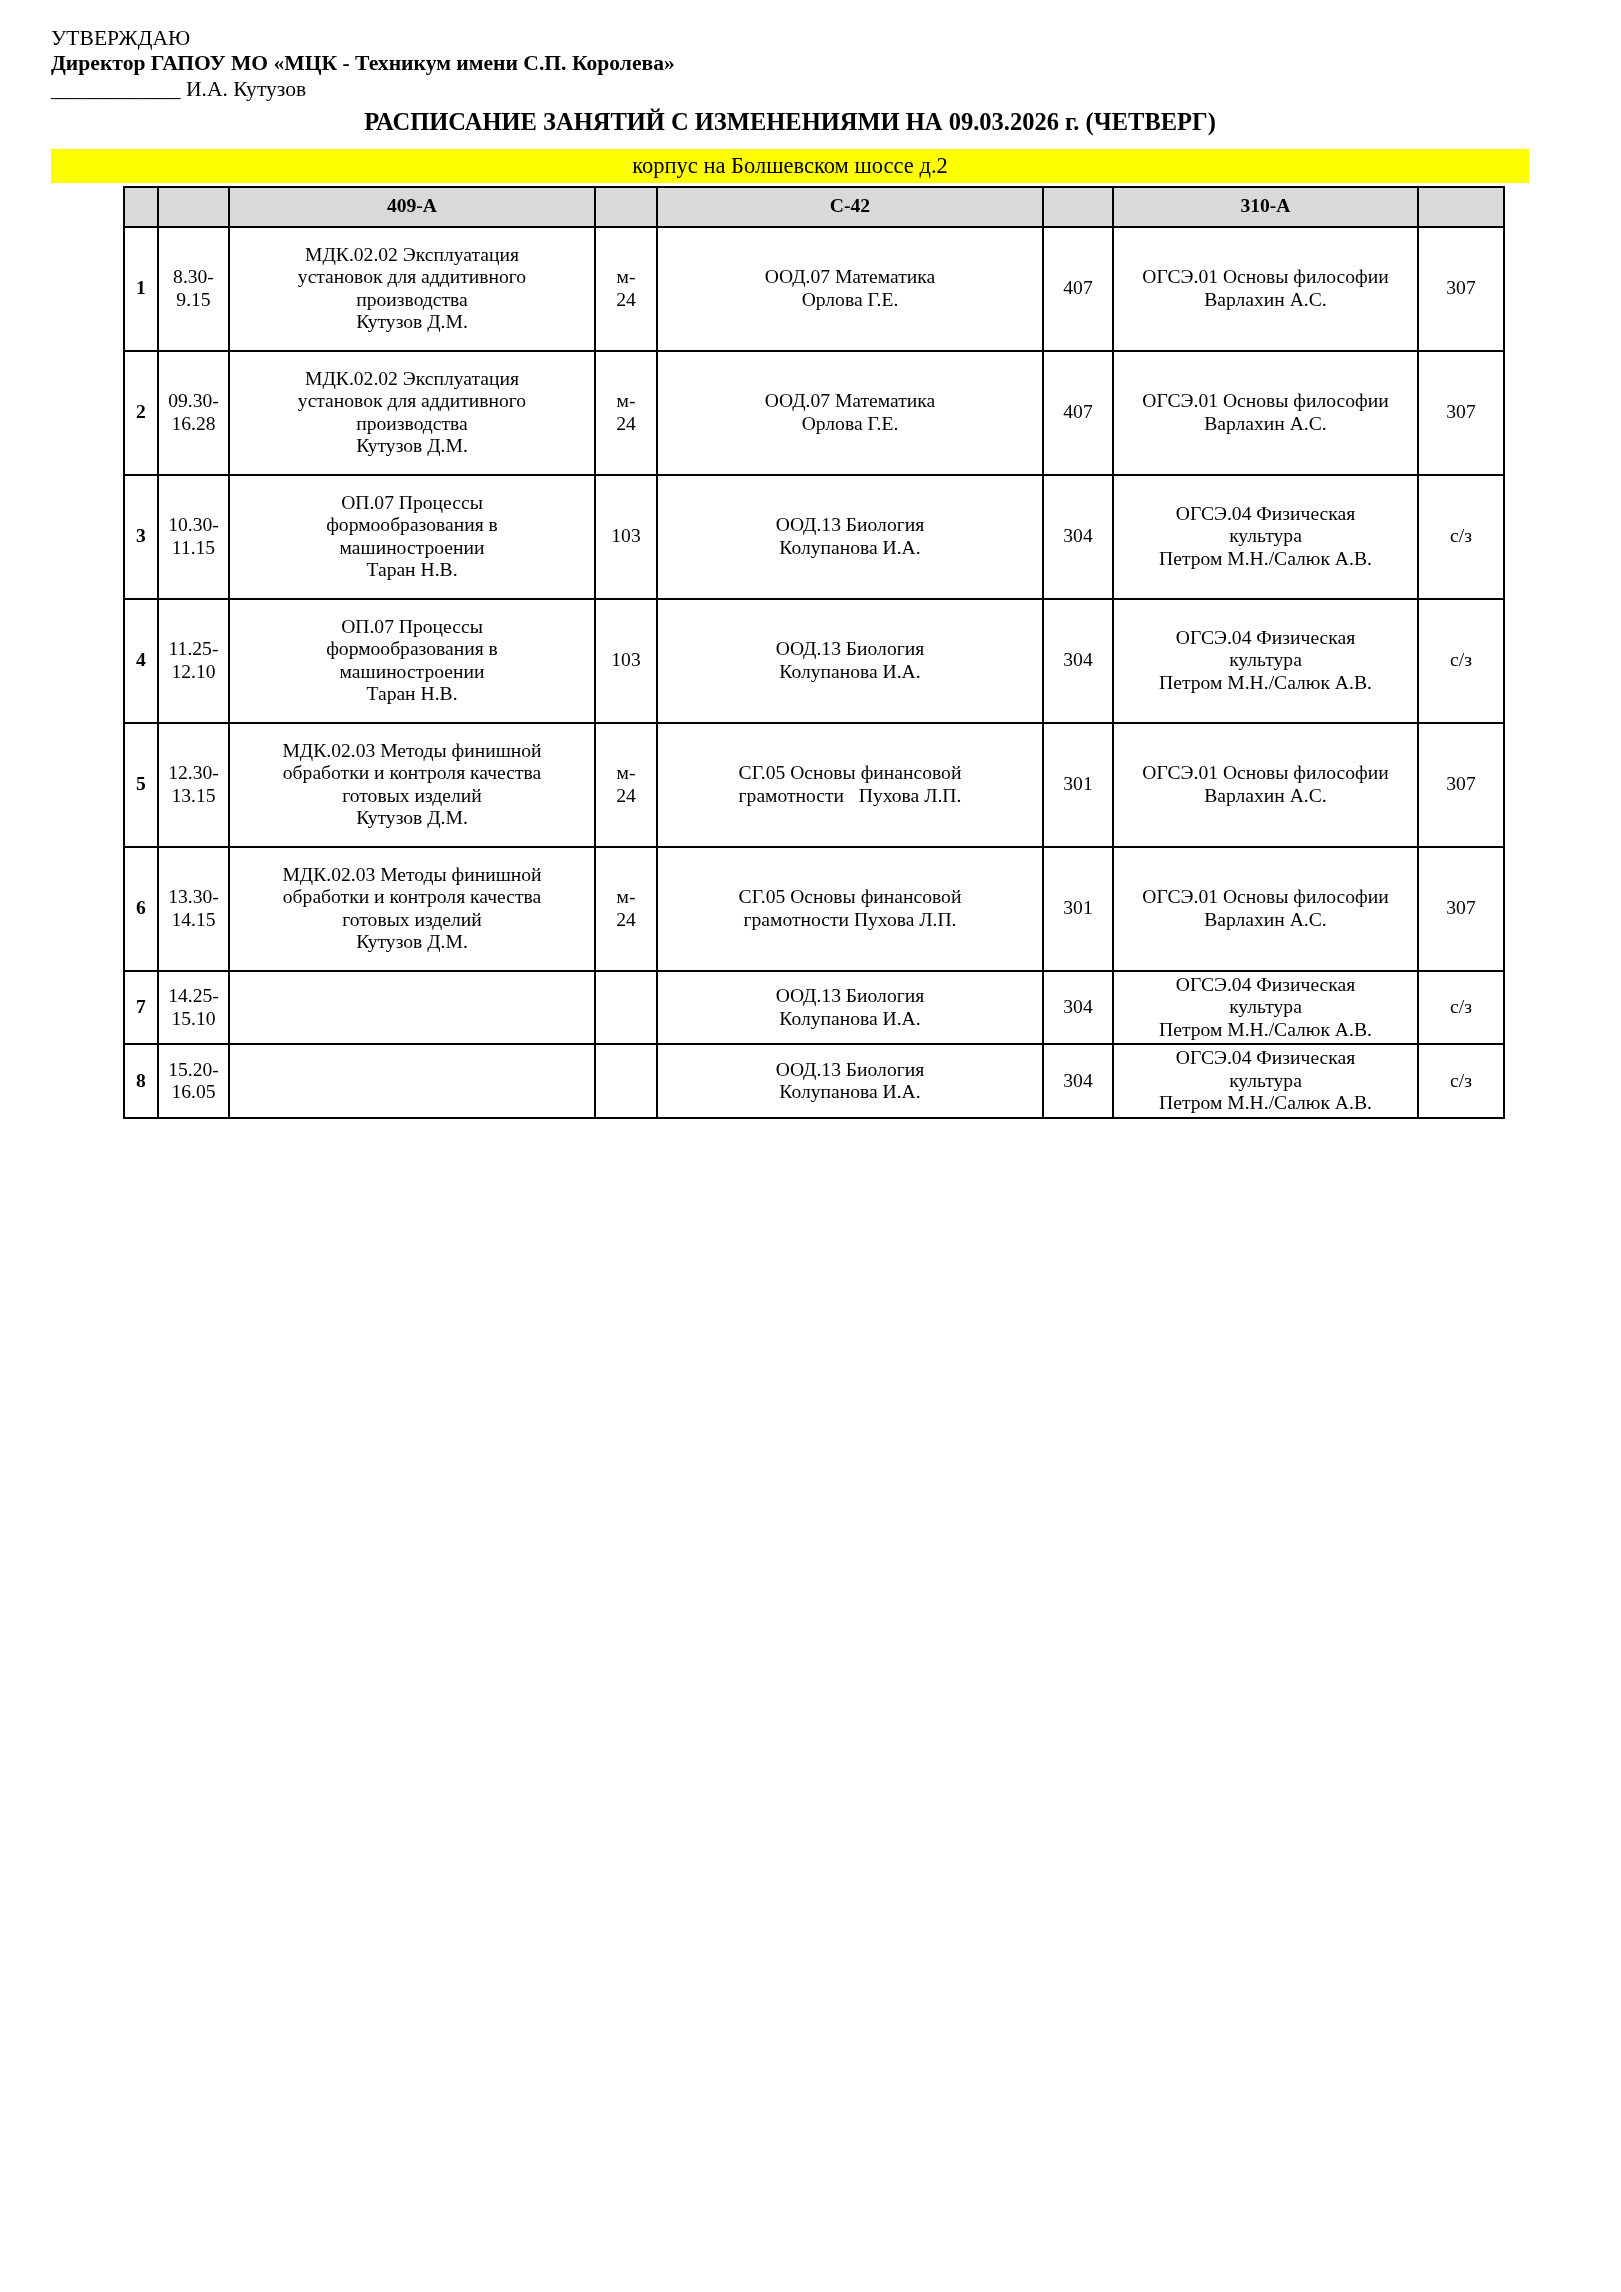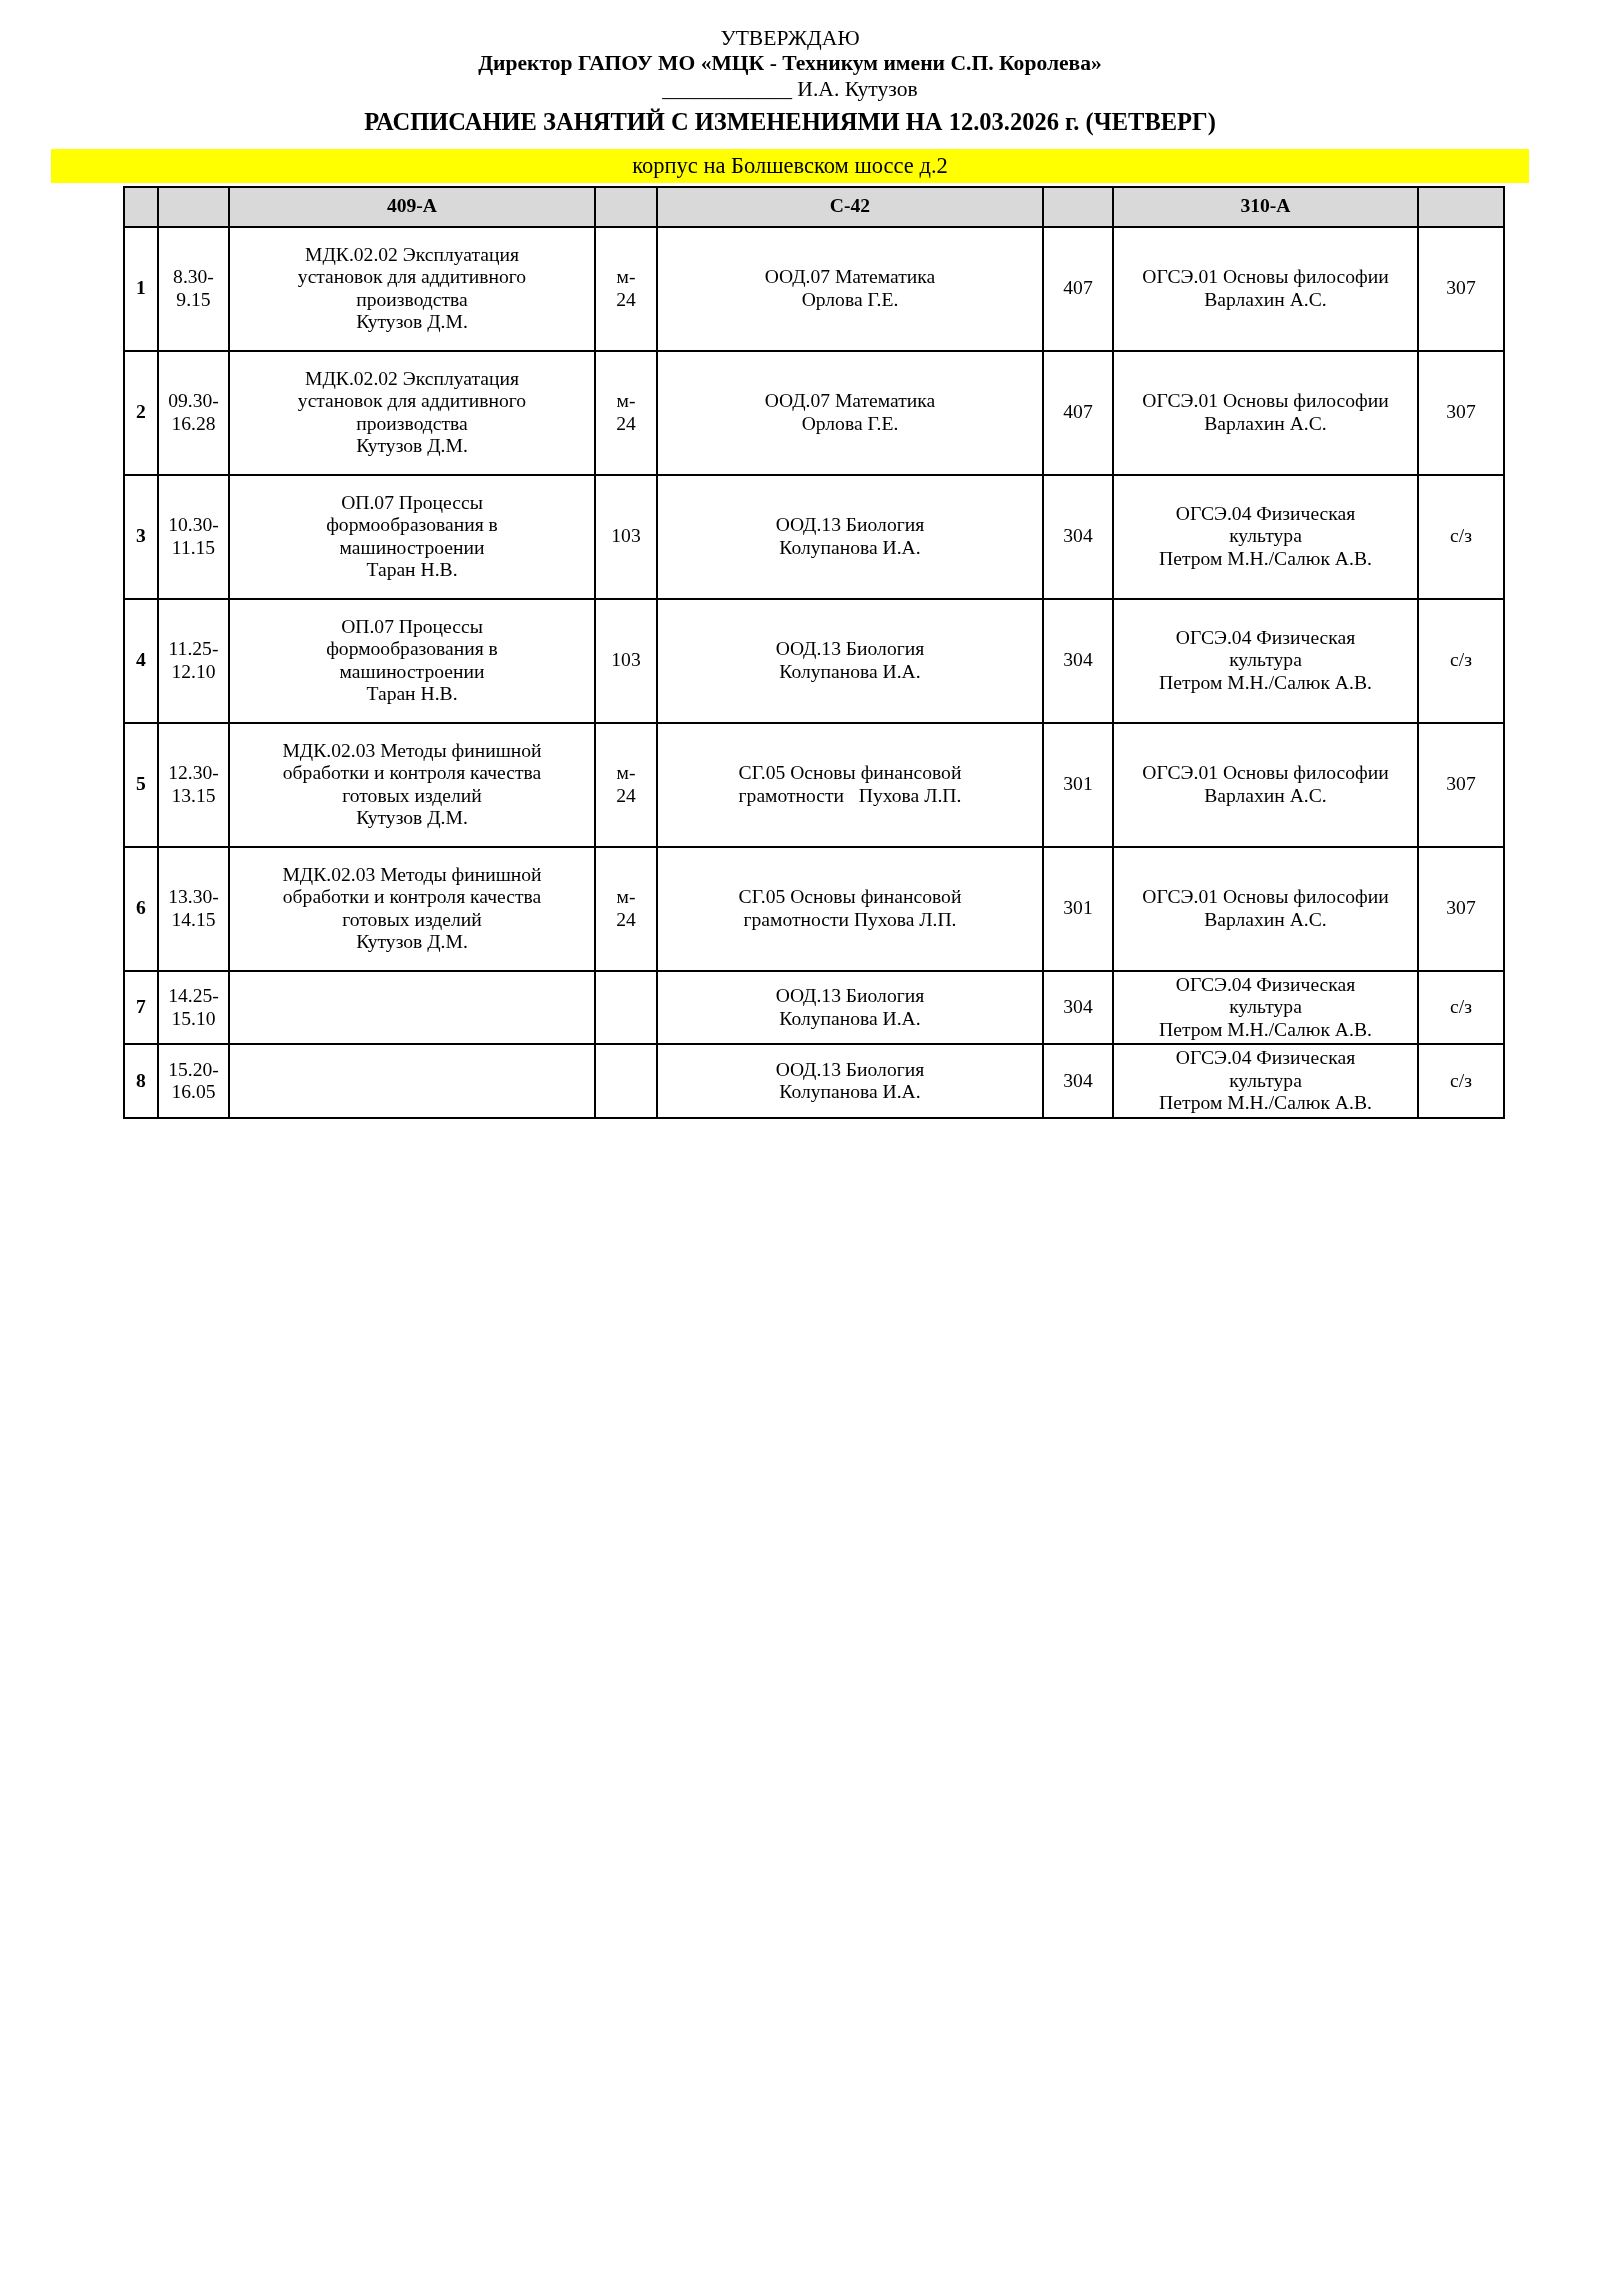--- a/index.html
+++ b/index.html
@@ -17,21 +17,21 @@
     min-height: 2293px;
     font-family: "Liberation Serif", "DejaVu Serif", serif;
     color: #000;
   }
   .page {
     padding-top: 25.5px;
   }
   .approval {
     width: 1478px;
     margin-left: 51px;
-    text-align: center;
+    text-align: left;
     font-size: 21.6px;
     line-height: 1.2;
   }
   .approval .director {
     font-weight: bold;
   }
   .doc-title {
     width: 1478px;
     margin-left: 51px;
     margin-top: 5.9px;
@@ -85,21 +85,21 @@
 <body>
 
 <div class="page">
 
   <div class="approval">
     <div>УТВЕРЖДАЮ</div>
     <div class="director">Директор ГАПОУ МО «МЦК - Техникум имени С.П. Королева»</div>
     <div>____________ И.А. Кутузов</div>
   </div>
 
-  <div class="doc-title">РАСПИСАНИЕ ЗАНЯТИЙ С ИЗМЕНЕНИЯМИ НА 12.03.2026 г. (ЧЕТВЕРГ)</div>
+  <div class="doc-title">РАСПИСАНИЕ ЗАНЯТИЙ С ИЗМЕНЕНИЯМИ НА 09.03.2026 г. (ЧЕТВЕРГ)</div>
 
   <div class="campus-banner">корпус на Болшевском шоссе д.2</div>
 
   <table class="schedule">
     <colgroup>
       <col style="width:34px">
         <col style="width:71px">
         <col style="width:366px">
         <col style="width:62px">
       <col style="width:386px">

